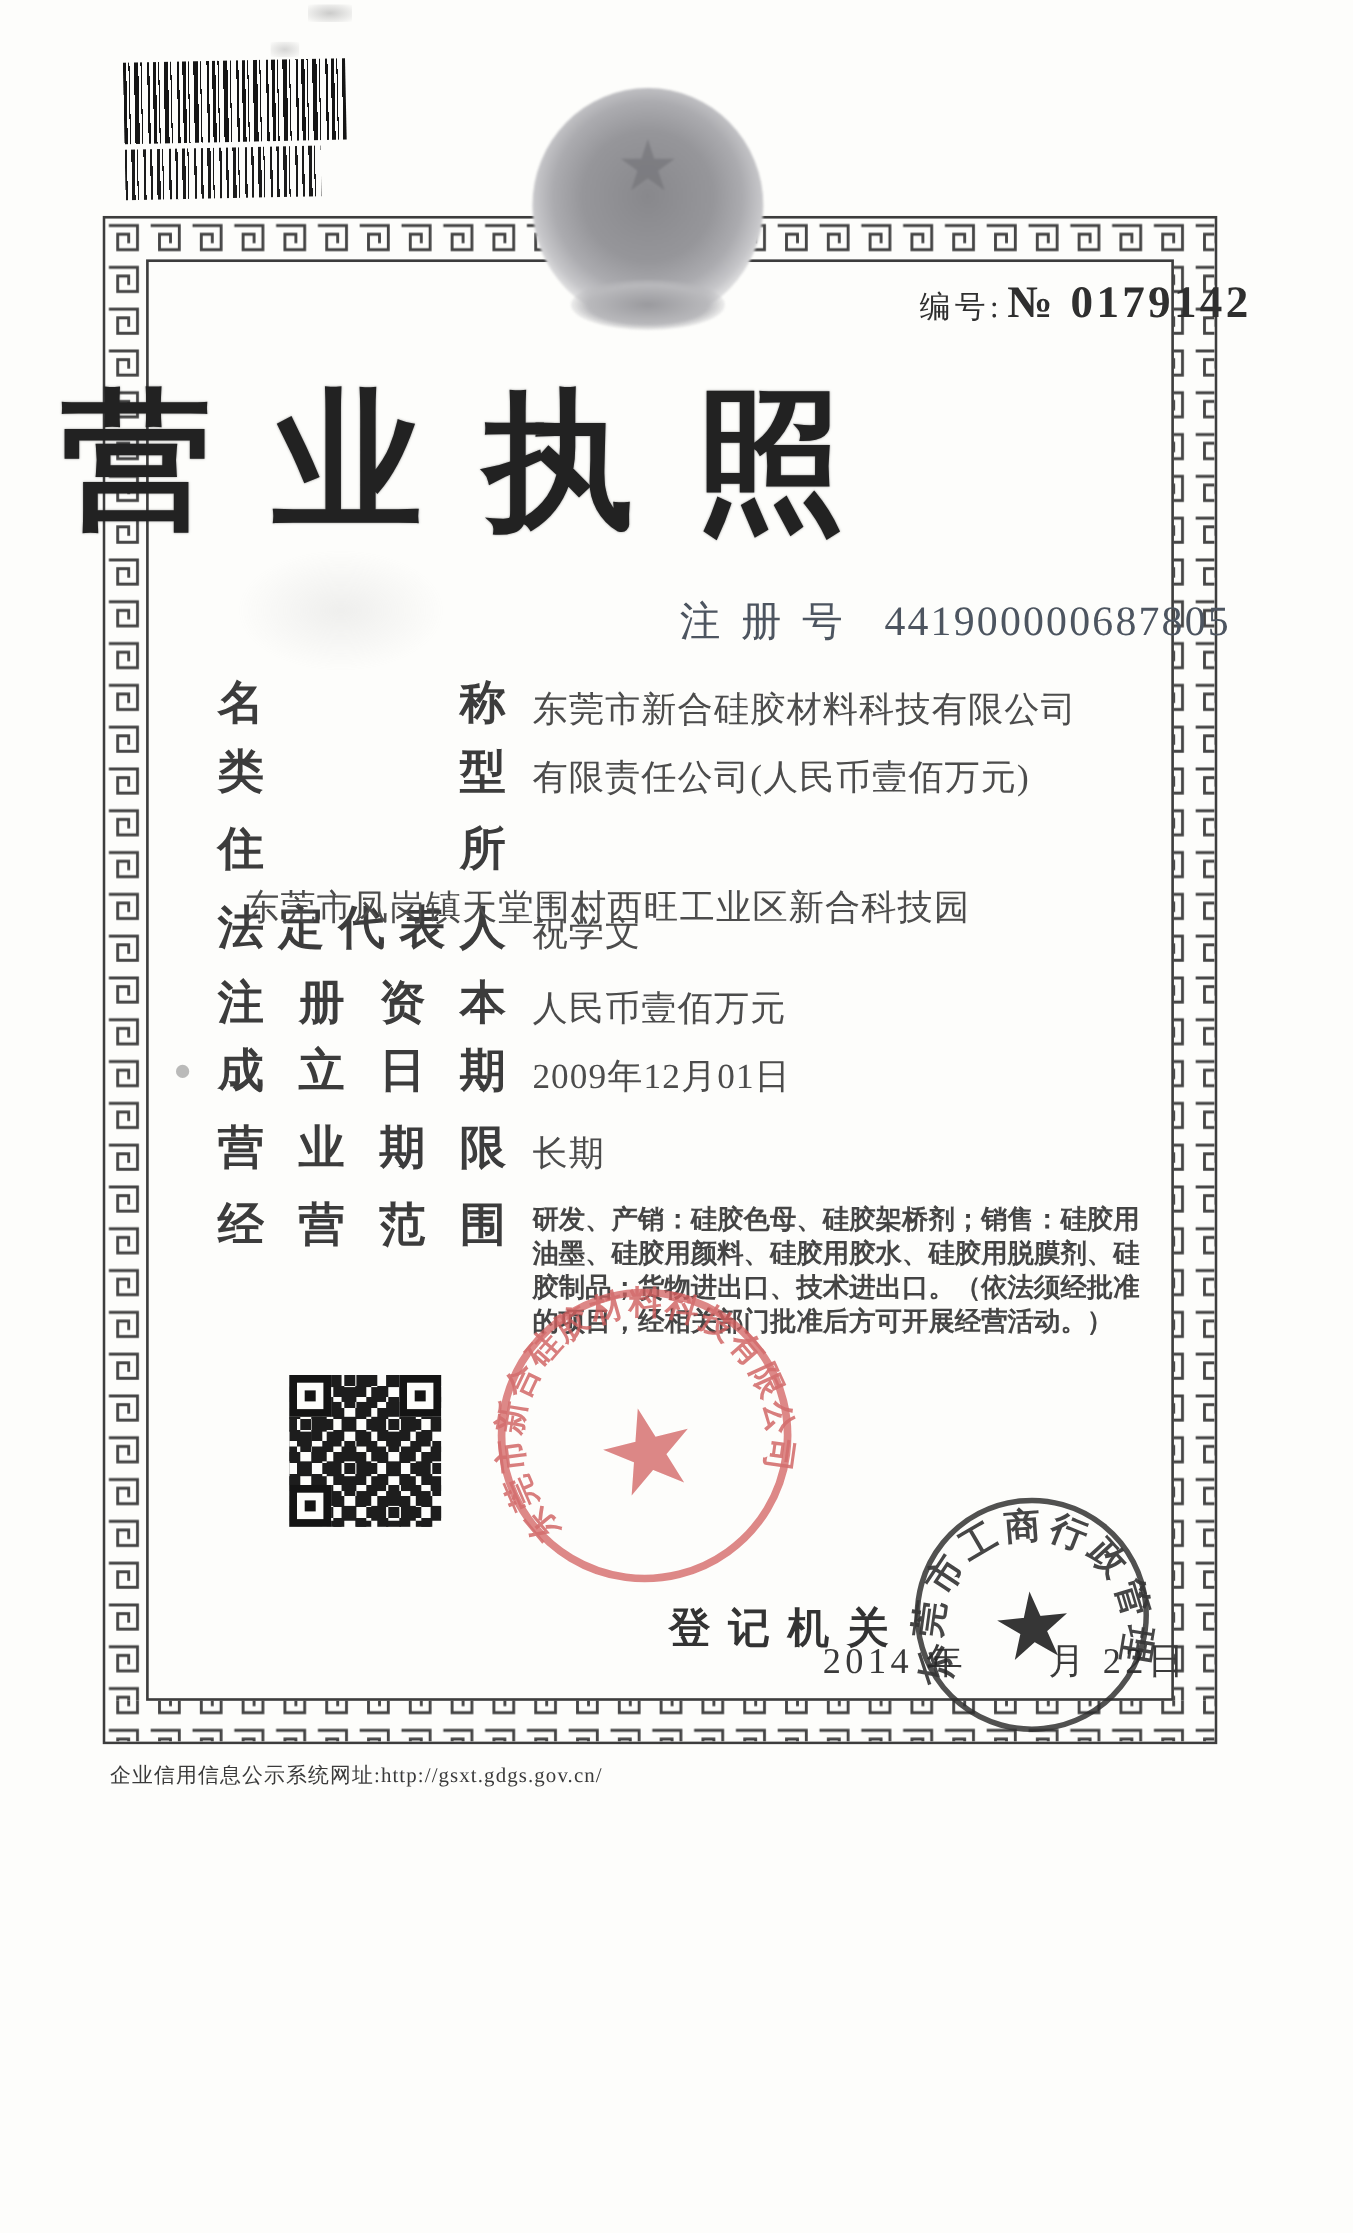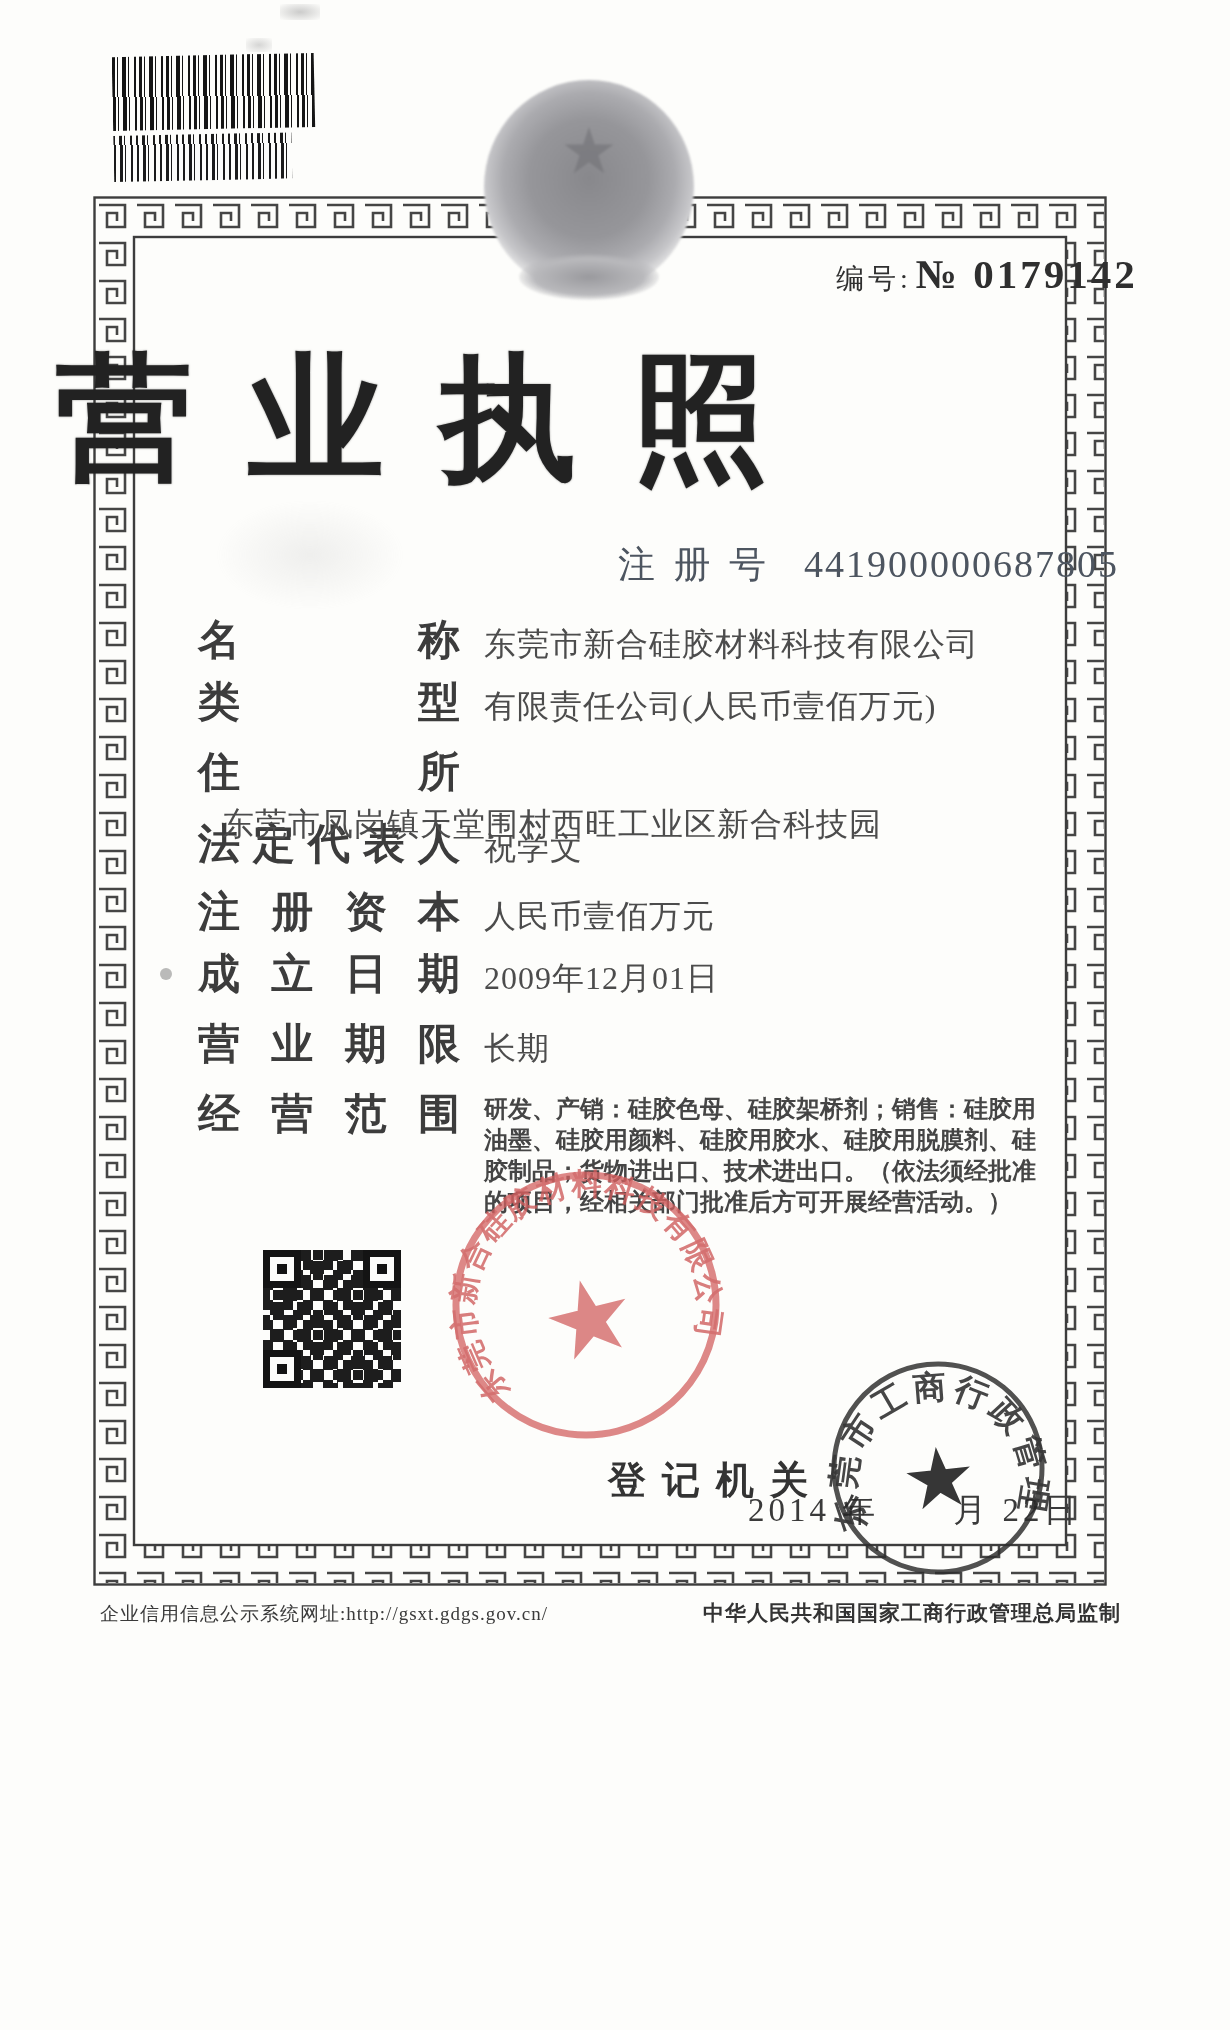--- a/index.html
+++ b/index.html
@@ -181,15 +181,14 @@
       <path id="blkArc" d="M 40,166 A 84,84 0 1 1 192,166" fill="none"></path>
     </defs>
     <circle cx="116" cy="116" r="104" fill="none" stroke="#2e2e2e" stroke-width="5" opacity="0.9"></circle>
     <text font-size="33" fill="#262626" letter-spacing="5" opacity="0.92">
       <textPath href="#blkArc" startOffset="0">东莞市工商行政管理局</textPath>
     </text>
     <text x="116" y="152" text-anchor="middle" font-size="74" fill="#262626">★</text>
   </svg>
 
   <div class="footer-left">企业信用信息公示系统网址:http://gsxt.gdgs.gov.cn/</div>
-  <div class="footer-right">中华人民共和国国家工商行政管理总局监制</div>
 
 </div>
 
 </body></html>

